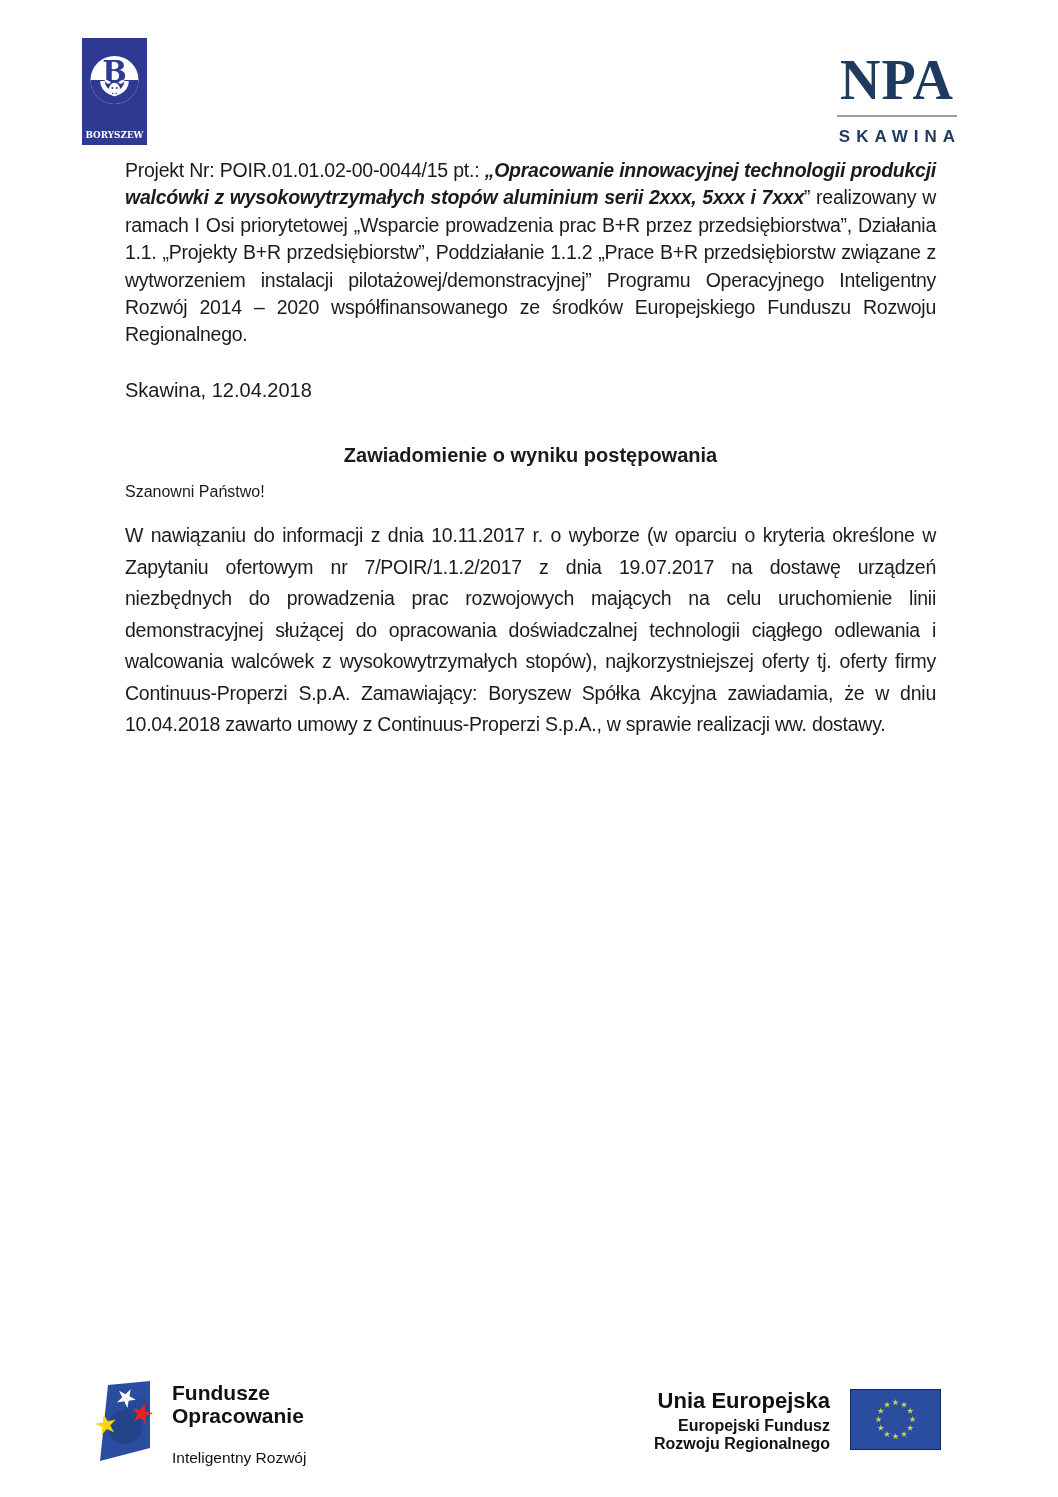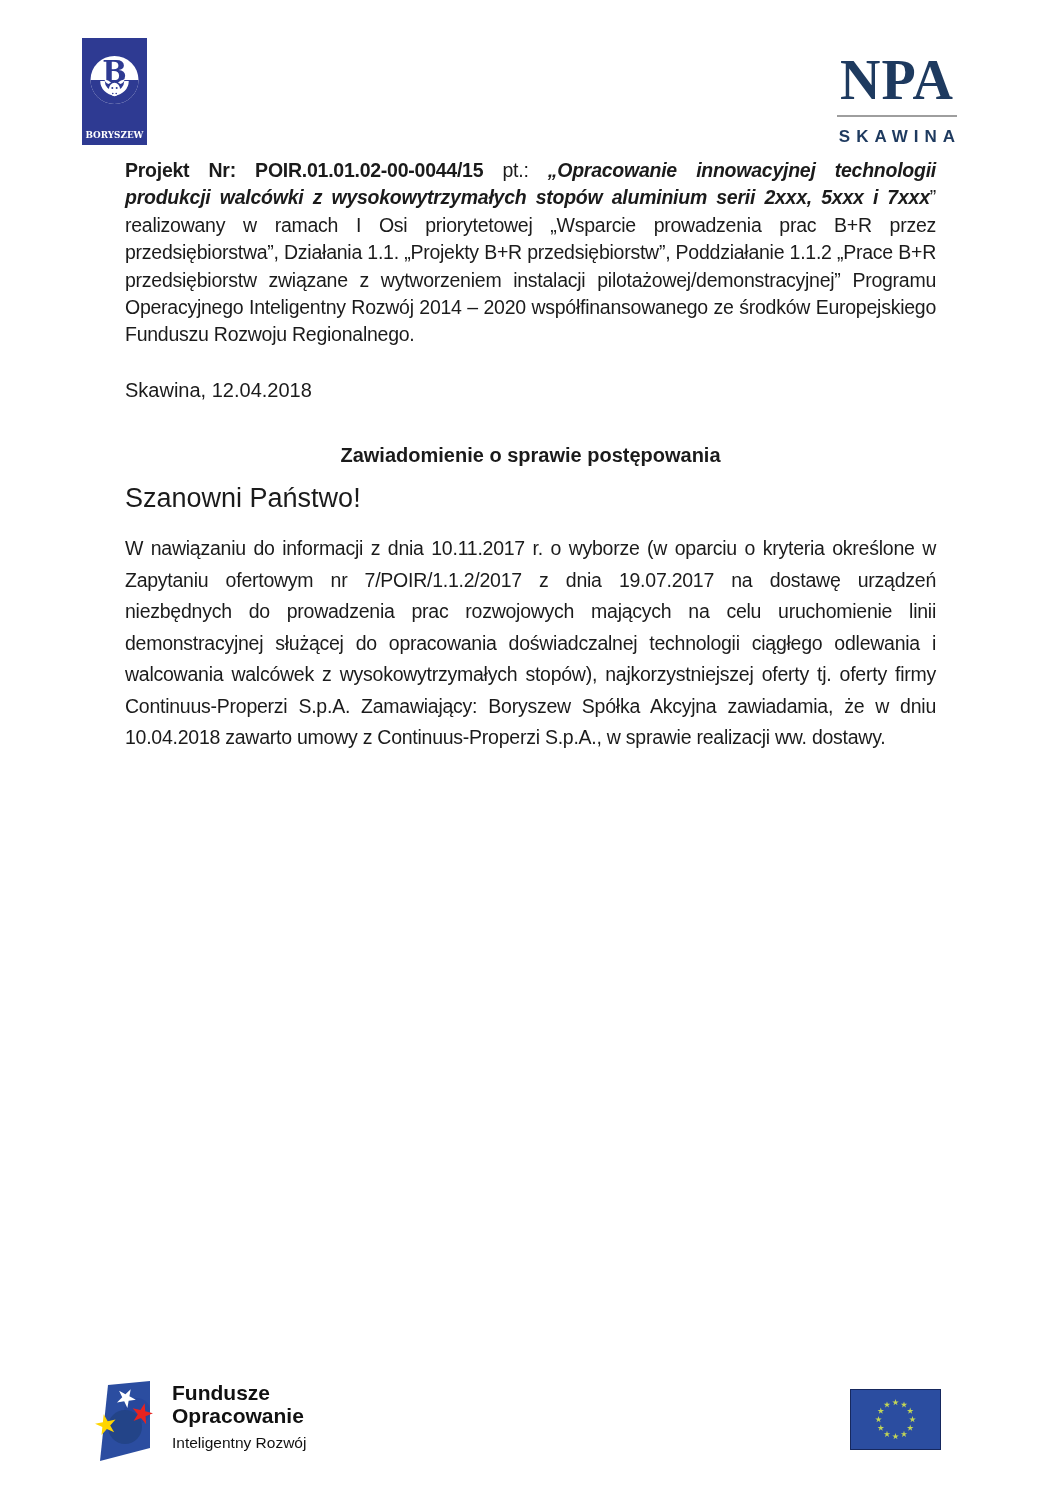--- a/index.html
+++ b/index.html
@@ -28,36 +28,36 @@
     font-weight:700;font-size:17px;
     letter-spacing:6px;margin-right:-6px;
   }
 
   
   .content{position:absolute;left:125px;top:157px;width:811px;}
   .intro{
     text-align:justify;
     font-size:19.5px;line-height:27.4px;letter-spacing:-0.25px;
   }
-  .seg-bold{font-weight:700;}
+  .seg-bold{font-weight:400;}
   .seg-bold-italic{font-weight:700;font-style:italic;}
   .dateline{margin-top:30px;text-align:left;font-size:20px;}
   .subject{margin-top:42px;text-align:center;font-weight:700;font-size:20px;}
-  .salutation{margin-top:16px;font-size:27px;}
+  .salutation{margin-top:16px;font-size:16px;}
   .body-para{
     text-align:justify;
     font-size:19.5px;line-height:31.5px;letter-spacing:-0.25px;
   }
   .closing{margin-top:20px;font-size:20px;}
 
   
   .fe-logo{position:absolute;left:95px;top:1377px;}
   .fe-text{position:absolute;left:172px;top:1381px;}
   .fe-line{font-weight:700;font-size:21px;line-height:23px;color:#111;}
-  .fe-sub{font-size:15.5px;margin-top:7px;color:#111;}
+  .fe-sub{font-size:15.5px;margin-top:22px;color:#111;}
 
   .eu-text{position:absolute;left:530px;top:1389px;width:300px;text-align:right;color:#111;}
   .eu-line1{font-weight:700;font-size:22px;line-height:24px;}
   .eu-line2{font-weight:700;font-size:16px;line-height:18px;margin-top:4px;}
   .eu-line3{font-weight:700;font-size:16px;line-height:18px;}
   .eu-flag{position:absolute;left:850px;top:1389px;}
 
   .defs-holder{position:absolute;width:0;height:0;overflow:hidden;}
 </style>
 </head>
@@ -91,39 +91,44 @@
 
   <div class="npa-logo" style="color:#1e3a5f;">
     <div class="npa-title">NPA</div>
     <div class="npa-rule"></div>
     <div class="npa-sub">SKAWINA</div>
   </div>
 
   <div class="content">
     <p class="intro" style="margin:0"><span class="seg-bold">Projekt Nr: POIR.01.01.02-00-0044/15 </span><span>pt.: </span><span class="seg-bold-italic">„Opracowanie innowacyjnej technologii produkcji walcówki z wysokowytrzymałych stopów aluminium serii 2xxx, 5xxx i 7xxx</span><span>” realizowany w ramach I Osi priorytetowej „Wsparcie prowadzenia prac B+R przez przedsiębiorstwa”, Działania 1.1. „Projekty B+R przedsiębiorstw”, Poddziałanie 1.1.2 „Prace B+R przedsiębiorstw związane z wytworzeniem instalacji pilotażowej/demonstracyjnej” Programu Operacyjnego Inteligentny Rozwój 2014 – 2020 współfinansowanego ze środków Europejskiego Funduszu Rozwoju Regionalnego.</span></p>
     <div class="dateline">Skawina, 12.04.2018</div>
-    <div class="subject">Zawiadomienie o sprawie postępowania</div>
+    <div class="subject">Zawiadomienie o wyniku postępowania</div>
     <div class="salutation">Szanowni Państwo!</div>
     <p class="body-para" style="margin-bottom:0">W nawiązaniu do informacji z dnia 10.11.2017 r. o wyborze (w oparciu o kryteria określone w Zapytaniu ofertowym nr 7/POIR/1.1.2/2017 z dnia 19.07.2017 na dostawę urządzeń niezbędnych do prowadzenia prac rozwojowych mających na celu uruchomienie linii demonstracyjnej służącej do opracowania doświadczalnej technologii ciągłego odlewania i walcowania walcówek z wysokowytrzymałych stopów), najkorzystniejszej oferty tj. oferty firmy Continuus-Properzi S.p.A. Zamawiający: Boryszew Spółka Akcyjna zawiadamia, że w dniu 10.04.2018 zawarto umowy z Continuus-Properzi S.p.A., w sprawie realizacji ww. dostawy.</p>
   </div>
 
   <svg class="fe-logo" width="66" height="88" viewBox="0 0 66 88">
     <polygon points="13,8 55,4 55,71 5,84" fill="#2b4da0"></polygon>
     <circle cx="42" cy="34" r="13" fill="#26479c"></circle>
     <circle cx="30" cy="50" r="17" fill="#234488"></circle>
     <use href="#star" transform="translate(31,21) scale(10) rotate(28)" fill="#ffffff"></use>
     <use href="#star" transform="translate(11,48) scale(11) rotate(-12)" fill="#ffd500"></use>
     <use href="#star" transform="translate(47,37) scale(11) rotate(14)" fill="#e8231f"></use>
   </svg>
   <div class="fe-text">
     <div class="fe-line">Fundusze</div>
     <div class="fe-line">Opracowanie</div>
     <div class="fe-sub">Inteligentny Rozwój</div>
   </div>
 
+  <div class="eu-text">
+    <div class="eu-line1">Unia Europejska</div>
+    <div class="eu-line2">Europejski Fundusz</div>
+    <div class="eu-line3">Rozwoju Regionalnego</div>
+  </div>
   <svg class="eu-flag" width="91" height="61" viewBox="0 0 91 61">
     <rect x="0.5" y="0.5" width="90" height="60" fill="#2b4da0" stroke="#16285e" stroke-width="1"></rect>
     <g fill="#c3d655">
       <use href="#star" transform="translate(45.5,13.5) scale(3.4)"></use>
       <use href="#star" transform="translate(54,15.8) scale(3.4)"></use>
       <use href="#star" transform="translate(60.2,22) scale(3.4)"></use>
       <use href="#star" transform="translate(62.5,30.5) scale(3.4)"></use>
       <use href="#star" transform="translate(60.2,39) scale(3.4)"></use>
       <use href="#star" transform="translate(54,45.2) scale(3.4)"></use>
       <use href="#star" transform="translate(45.5,47.5) scale(3.4)"></use>

